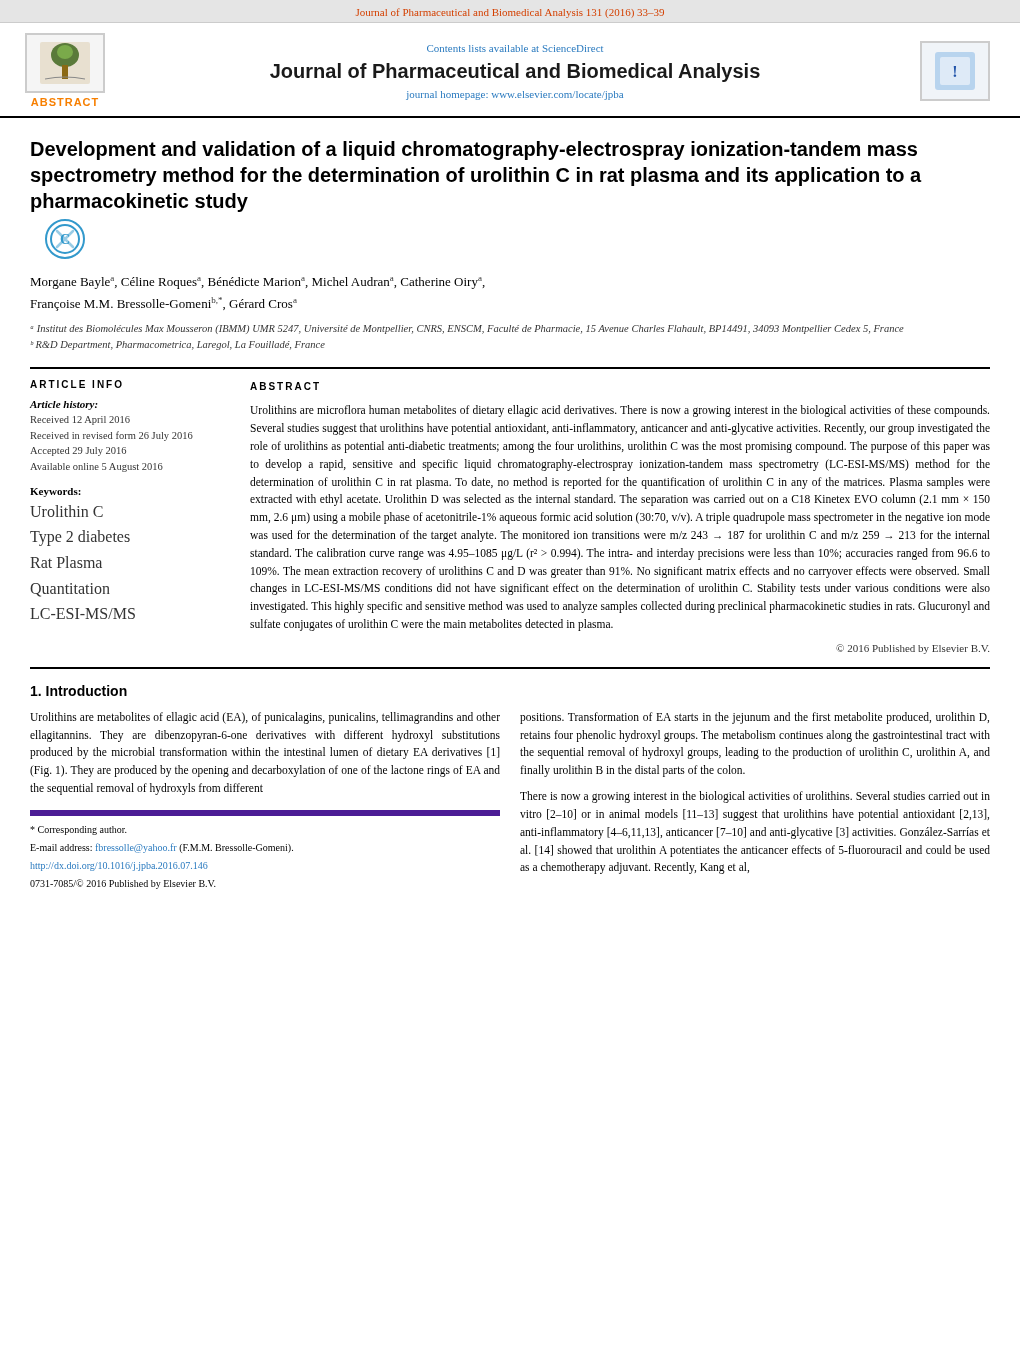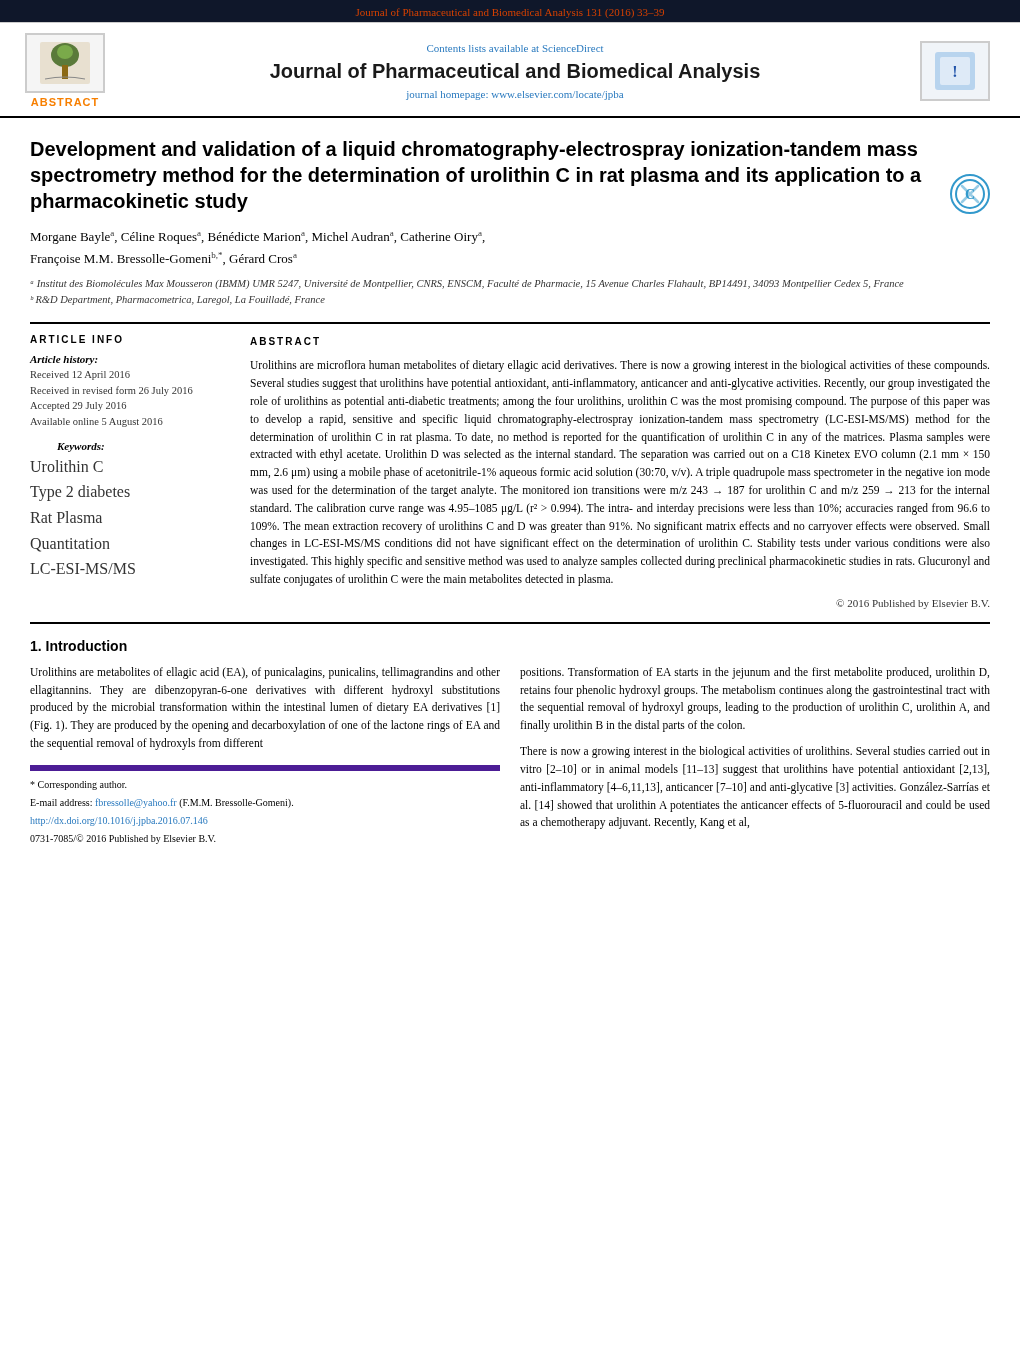--- a/index.html
+++ b/index.html
@@ -7,21 +7,21 @@
       background: #fff;
       font-family: 'Times New Roman', Times, serif;
       font-size: 13px;
       color: #000;
       width: 1020px;
       min-height: 1351px;
     }
 
     
     .top-bar {
-      background: #0f172a;
+      background: #e5e5e5;
       text-align: center;
       padding: 6px 17px 4px;
       font-size: 11px;
       color: #d44000;
       border-bottom: 1px solid #ccc;
     }
 
     
     .journal-header {
       display: flex;
@@ -81,22 +81,23 @@
     .journal-homepage span { color: #2a7abf; }
 
     
     .main-content {
       padding: 18px 30px 10px 30px;
     }
 
     
     .article-title-section {
       display: flex;
-      align-items: flex-end;
+      align-items: flex-start;
       margin-bottom: 12px;
+      flex-direction: column;
     }
     .article-title {
       font-size: 20px;
       font-weight: bold;
       font-family: Arial, sans-serif;
       line-height: 1.3;
       flex: 1;
     }
     .crossmark-small {
       width: 40px;
@@ -171,25 +172,23 @@
       font-size: 11px;
       font-weight: bold;
       margin-bottom: 2px;
     }
     .article-history p {
       font-size: 10.5px;
       line-height: 1.5;
       color: #333;
     }
     .keywords-section .section-label {
-      font-style: italic;
       font-size: 11px;
       font-weight: bold;
       margin-bottom: 2px;
-      margin-left: 27px;
     }
     .keywords-section p {
       font-size: 16px;
       line-height: 1.6;
       color: #333;
     }
 
     
     .abstract-header {
       font-size: 10px;

